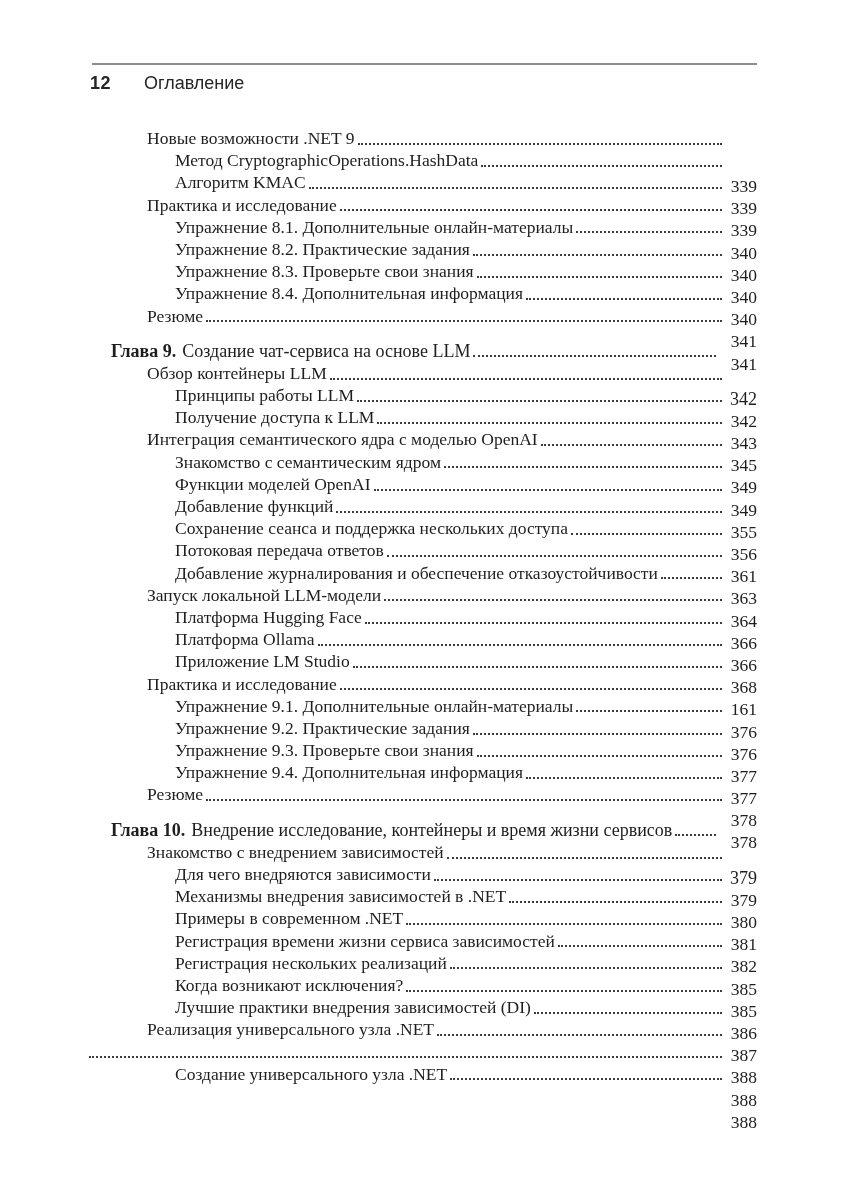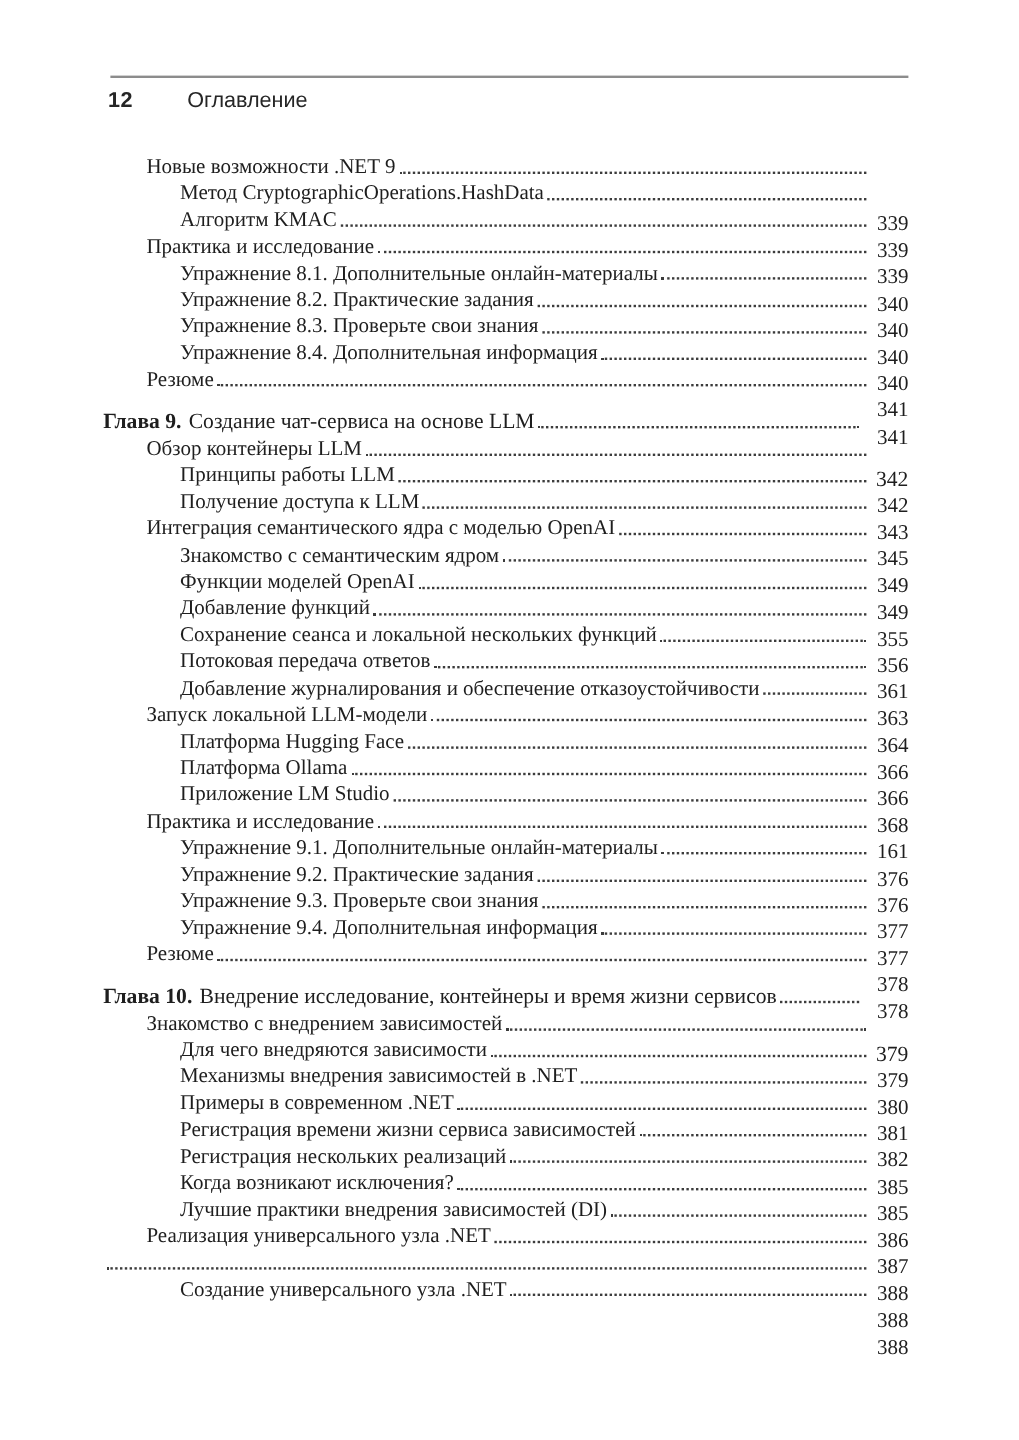--- a/index.html
+++ b/index.html
@@ -24,21 +24,20 @@
   }
   .running-head {
     position: absolute;
     left: 90px; top: 73px;
     display: flex;
     align-items: baseline;
     font-family: "Liberation Sans", "DejaVu Sans", sans-serif;
     font-size: 18px;
     line-height: 20px;
     color: #262626;
-    gap: 12px;
   }
   .running-head .folio {
     font-weight: 700;
     width: 54px;
     letter-spacing: 0.5px;
   }
   
   .toc {
     position: absolute;
     left: 86px; top: 127px;
@@ -47,20 +46,21 @@
   .toc-row {
     display: flex;
     height: 22.2px;
     align-items: stretch;
   }
   .toc-title-wrap {
     white-space: nowrap;
     line-height: 22.2px;
     font-size: 17.5px;
     flex: 0 0 auto;
+    margin-left: 25px;
   }
   .toc-leader {
     flex: 1 1 auto;
     min-width: 8px;
     border-bottom: 2.2px dotted #3c3c3c;
     margin: 0 1px 4.5px 3px;
   }
   .toc-page {
     flex: 0 0 auto;
     line-height: 22.2px;
@@ -170,21 +170,21 @@
     <span class="toc-title-wrap"><span class="toc-title">Функции моделей OpenAI</span></span>
     <span class="toc-leader"></span>
     <span class="toc-page">355</span>
   </div>
     <div class="toc-row lvl2">
     <span class="toc-title-wrap"><span class="toc-title">Добавление функций</span></span>
     <span class="toc-leader"></span>
     <span class="toc-page">356</span>
   </div>
     <div class="toc-row lvl2">
-    <span class="toc-title-wrap"><span class="toc-title">Сохранение сеанса и локальной нескольких функций</span></span>
+    <span class="toc-title-wrap"><span class="toc-title">Сохранение сеанса и поддержка нескольких доступа</span></span>
     <span class="toc-leader"></span>
     <span class="toc-page">361</span>
   </div>
     <div class="toc-row lvl2">
     <span class="toc-title-wrap"><span class="toc-title">Потоковая передача ответов</span></span>
     <span class="toc-leader"></span>
     <span class="toc-page">363</span>
   </div>
     <div class="toc-row lvl2">
     <span class="toc-title-wrap"><span class="toc-title">Добавление журналирования и обеспечение отказоустойчивости</span></span>

